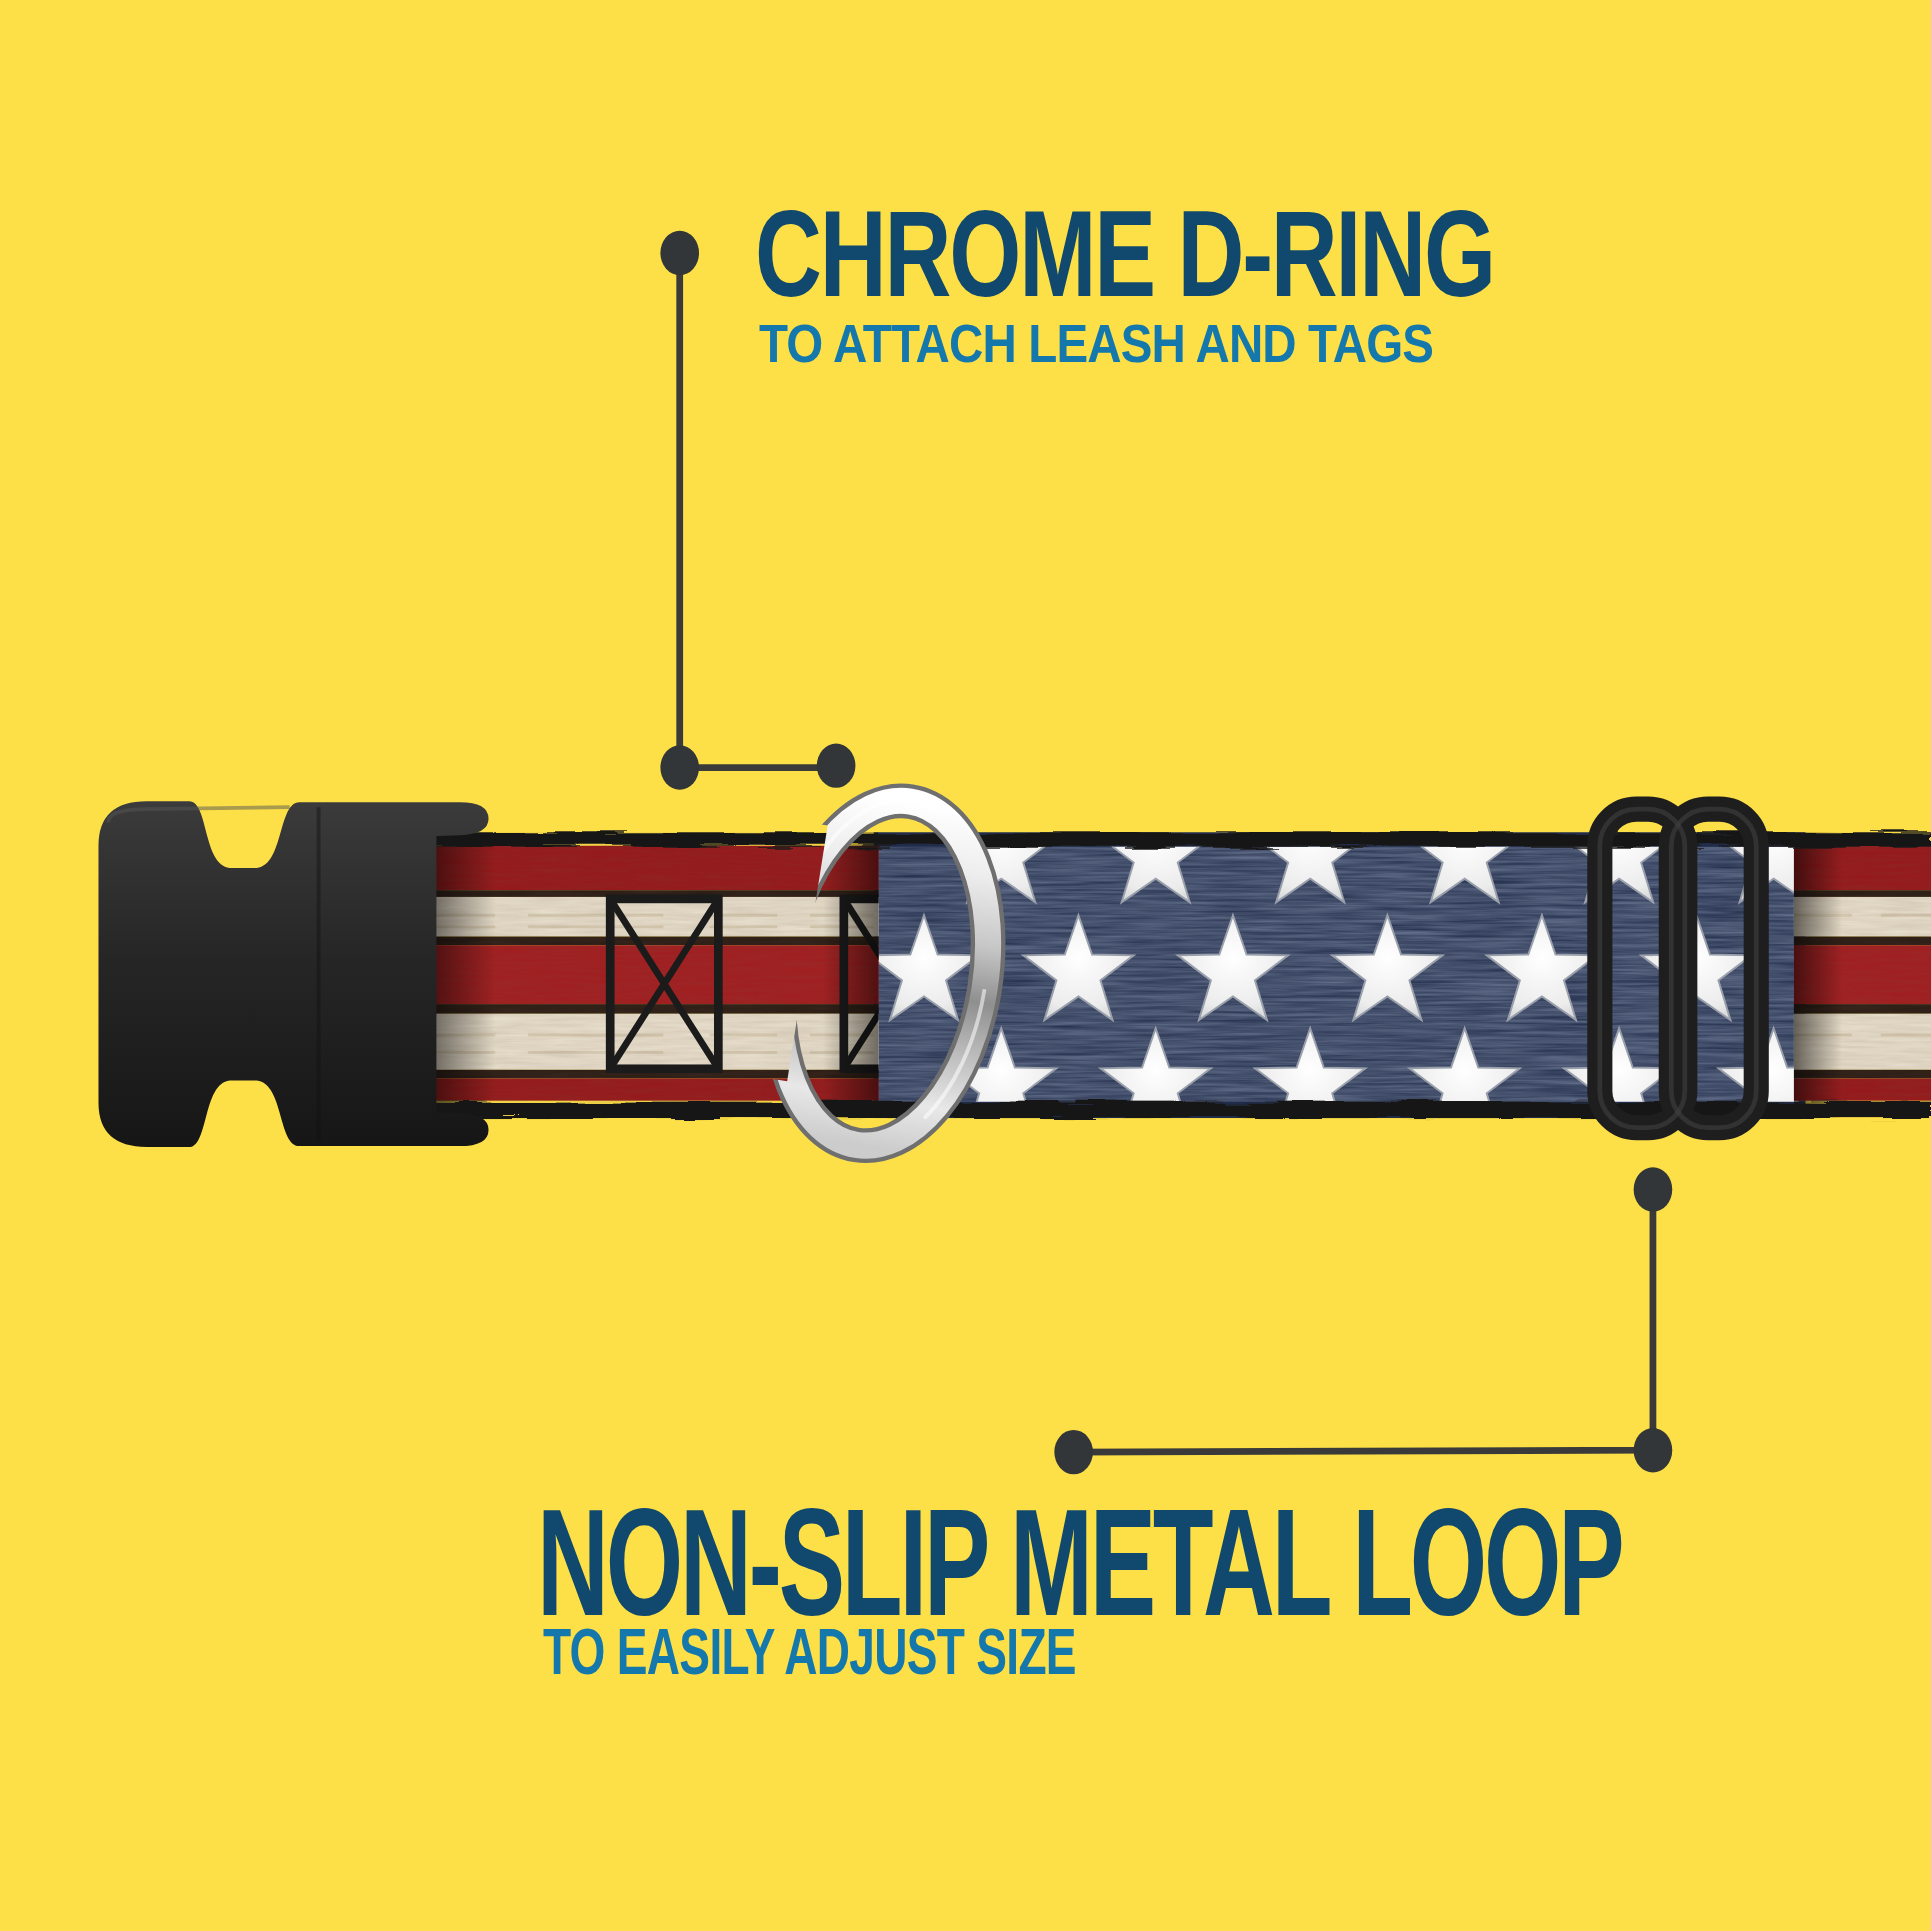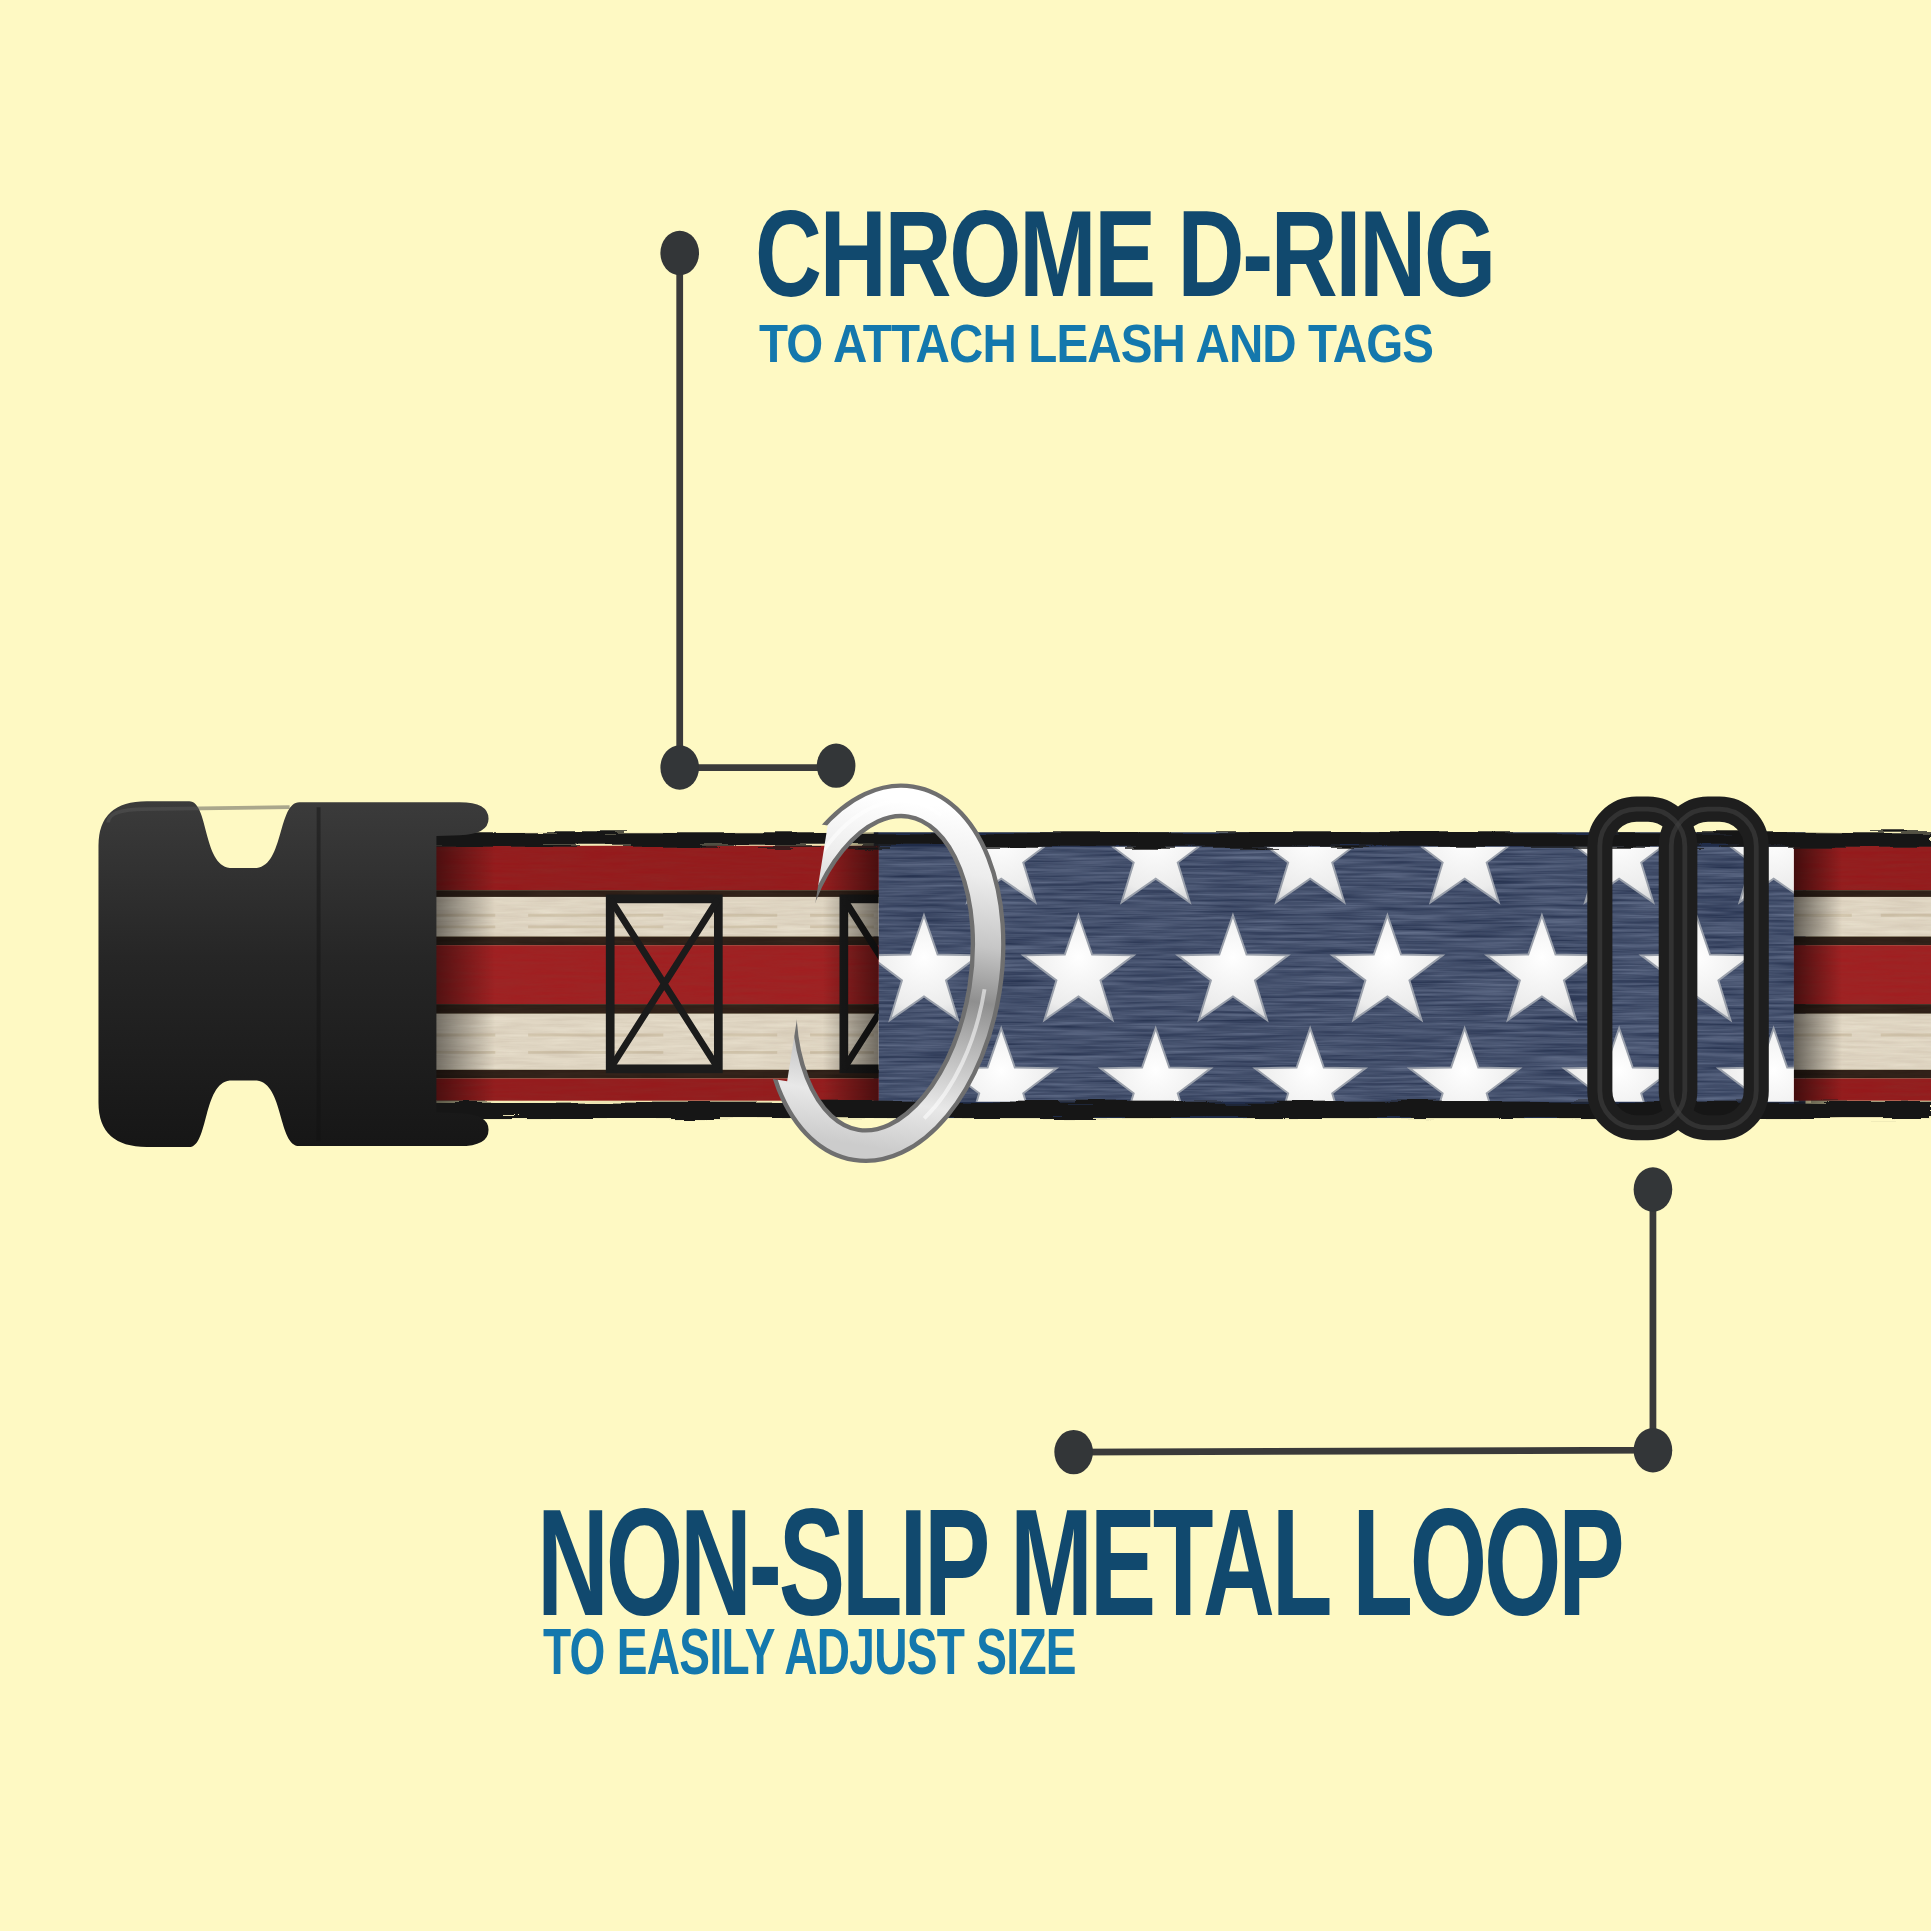--- a/index.html
+++ b/index.html
@@ -1,16 +1,16 @@
 <!DOCTYPE html>
 <html><head>
 <meta charset="utf-8">
 <style>
   html,body{margin:0;padding:0;background:#ffffff;}
-  .stage{position:relative;width:1931px;height:1931px;background:#fef9c3;overflow:hidden;
+  .stage{position:relative;width:1931px;height:1931px;background:#fde047;overflow:hidden;
          font-family:"Liberation Sans","DejaVu Sans",sans-serif;}
   .scene{position:absolute;left:0;top:0;}
   .caption{position:absolute;white-space:nowrap;line-height:1;font-weight:bold;
            transform-origin:left top;}
   .t1{left:755px;top:193px;font-size:122px;letter-spacing:-2.9px;color:#11496e;transform:scaleX(.76);}
   .s1{left:759px;top:316px;font-size:54px;letter-spacing:-1px;color:#1478ad;transform:scaleX(.88);}
   .t2{left:537px;top:1485px;font-size:153px;letter-spacing:-4.8px;color:#11496e;transform:scaleX(.65);}
   .s2{left:543px;top:1620px;font-size:64px;letter-spacing:-1px;color:#1478ad;transform:scaleX(.72);}
   
   .red{fill:#97181b}.red2{fill:#a31d20}.cream{fill:#eae2cf}.sep{fill:#2a1c15}

